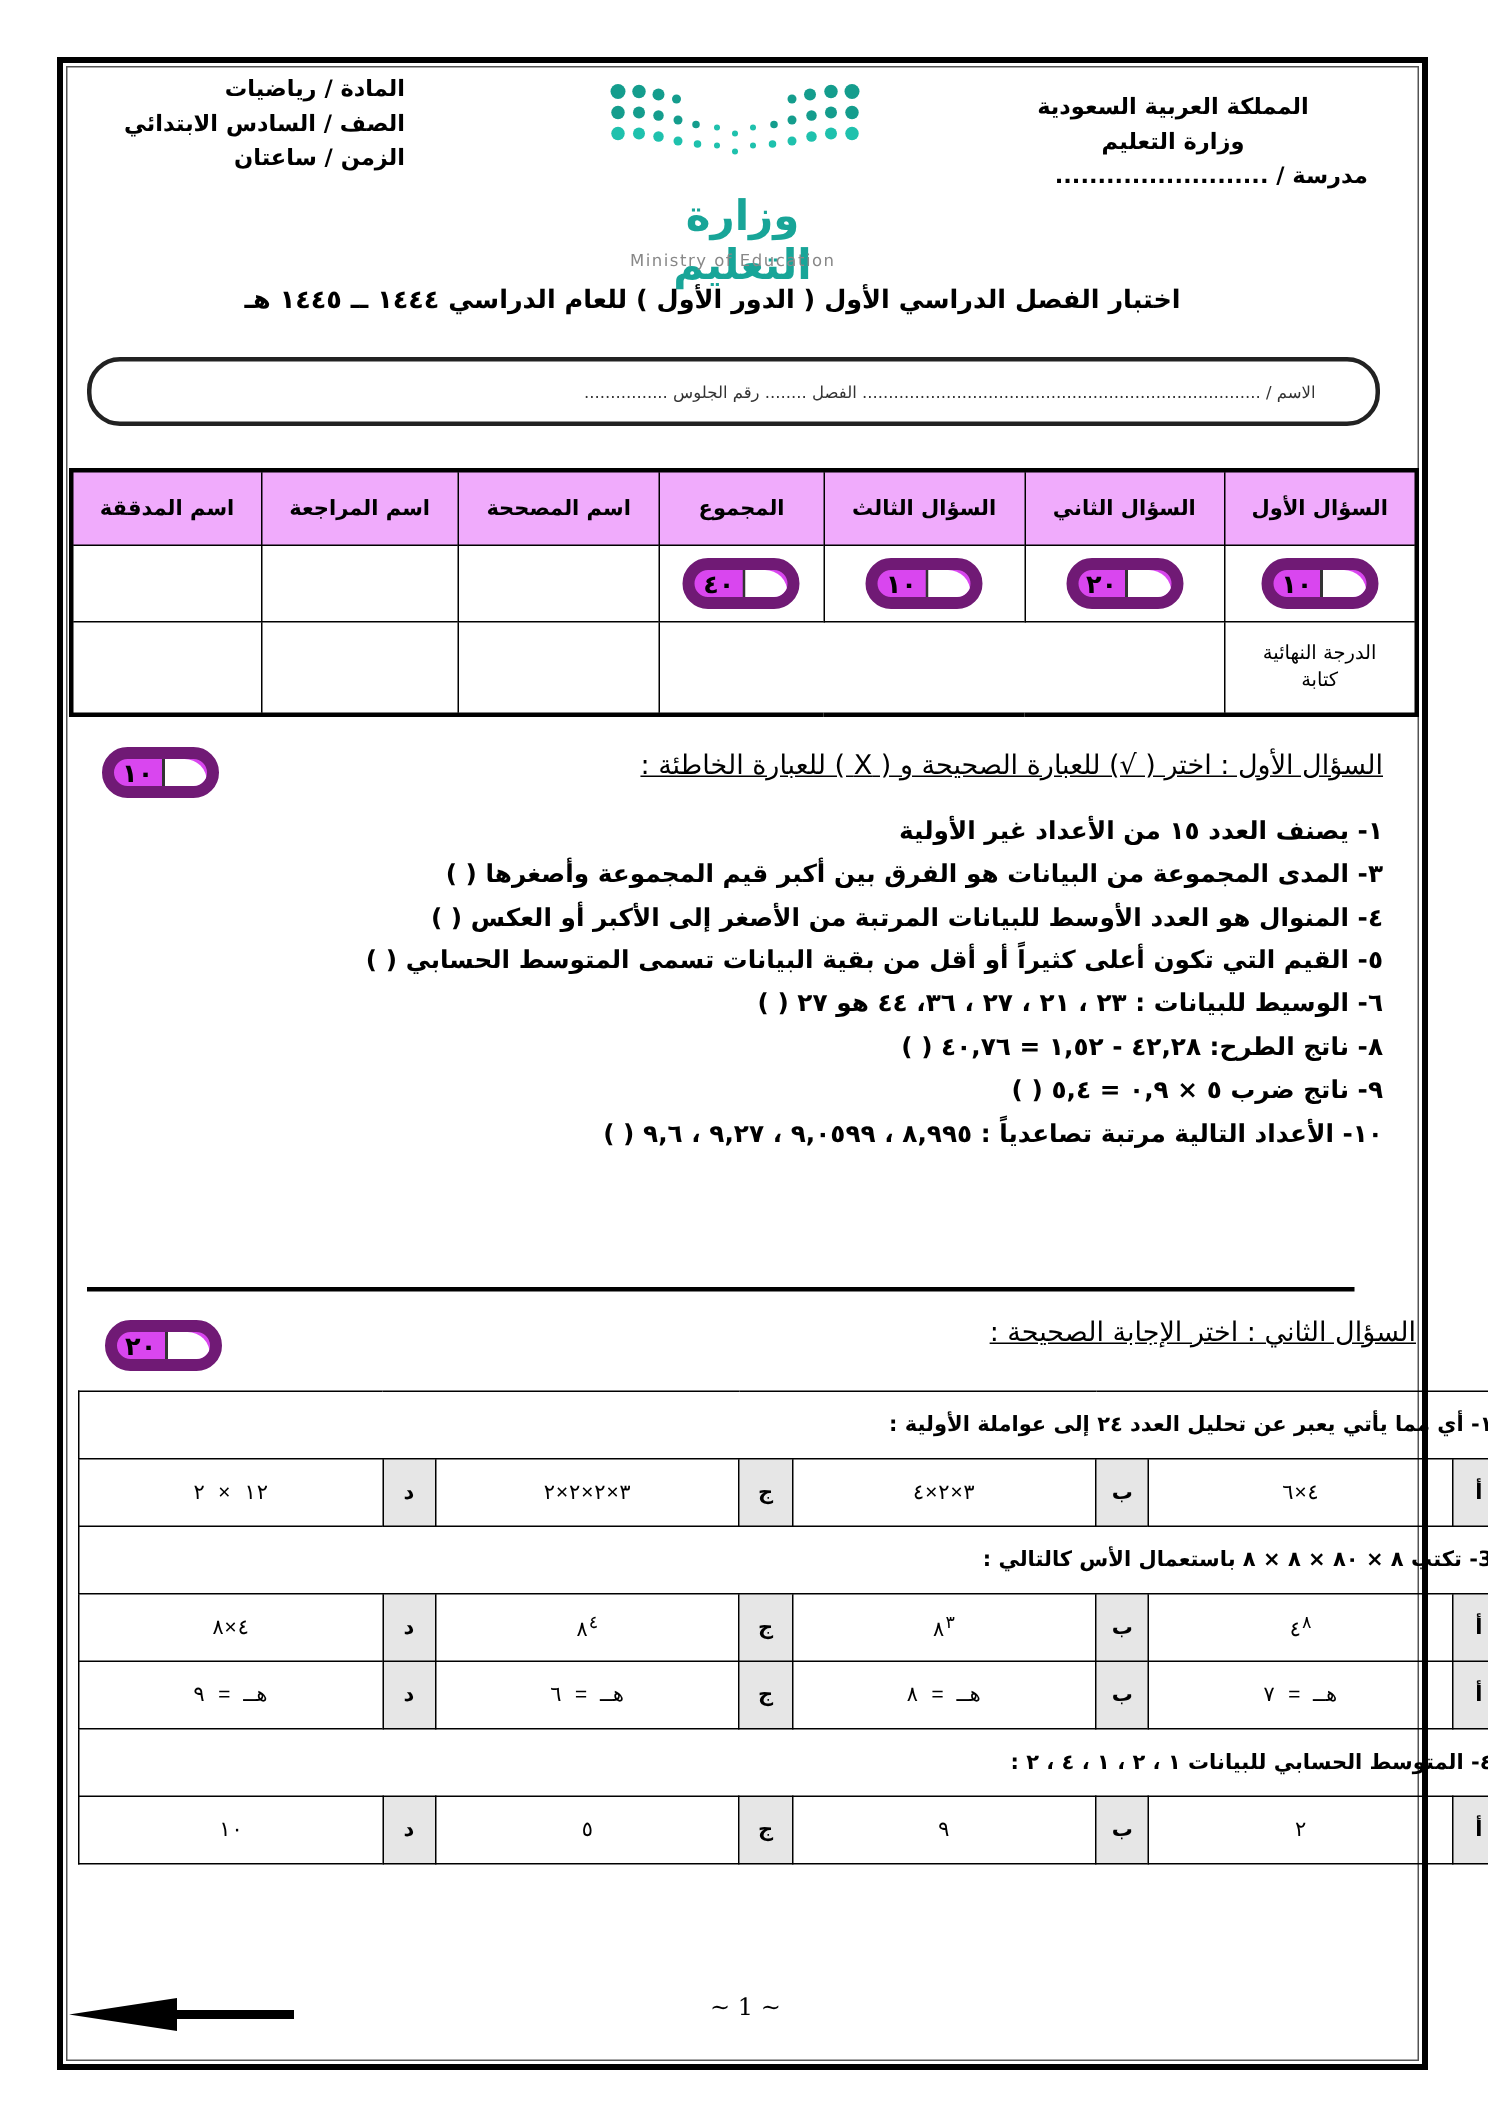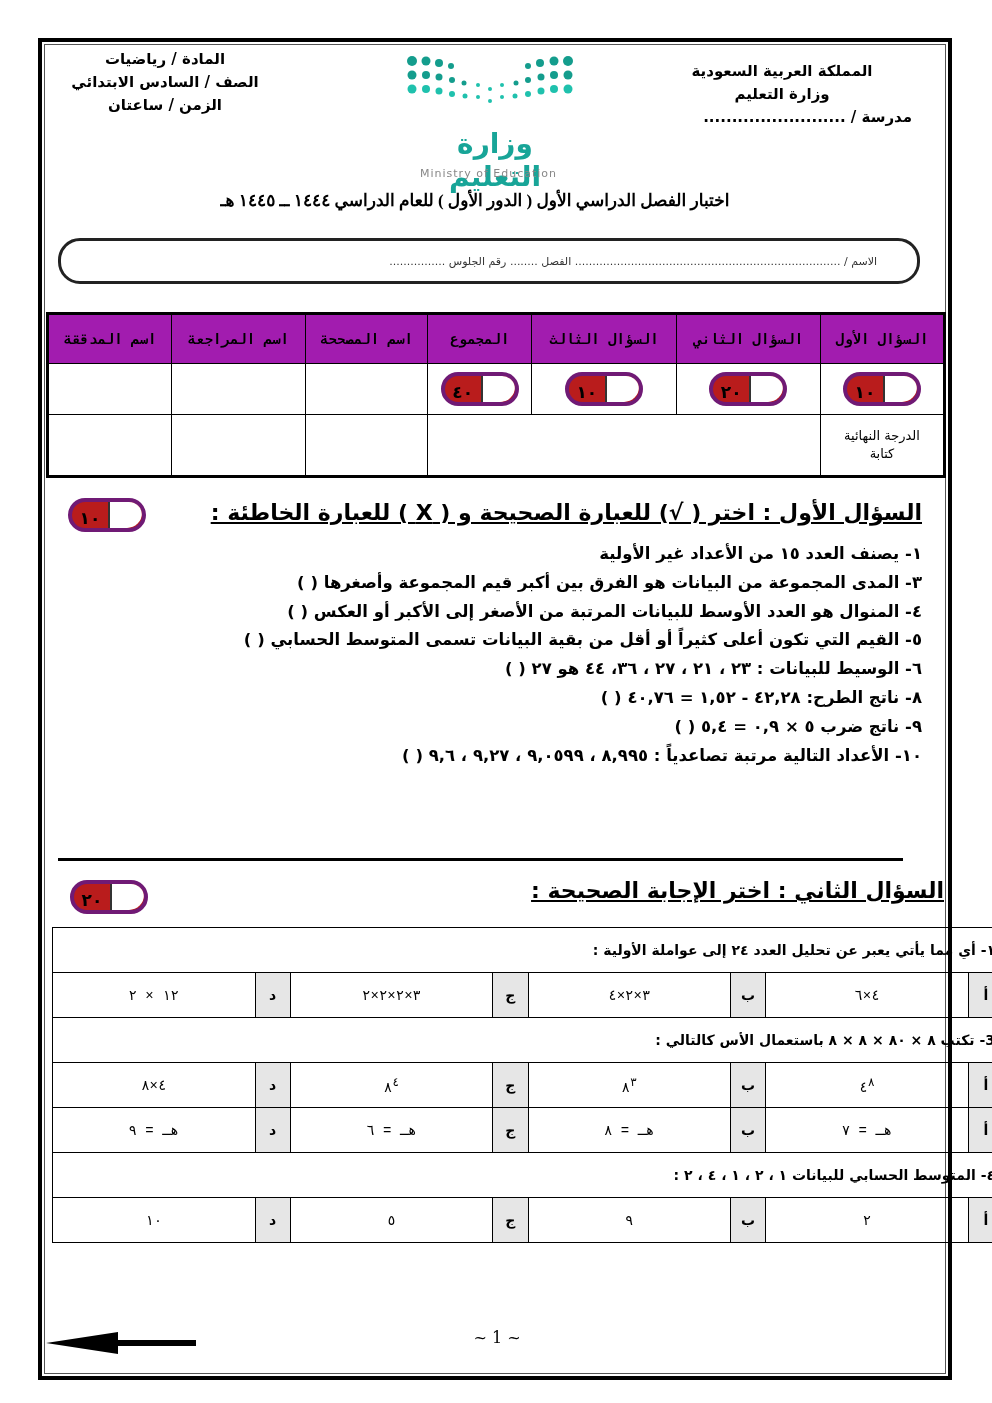--- a/index.html
+++ b/index.html
@@ -2,38 +2,38 @@
 <html><head>
 <meta charset="utf-8">
 <style>
   html, body { margin:0; padding:0; background:#ffffff; }
   body { width:992px; height:1403px; position:relative; font-family:"DejaVu Sans", sans-serif; color:#000; overflow:hidden; }
   .frame { position:absolute; left:38px; top:38px; width:914px; height:1342px; border:4px solid #000; box-sizing:border-box; }
   .frame-inner { position:absolute; left:44px; top:44px; width:902px; height:1330px; border:1.5px solid #555; box-sizing:border-box; }
   .rtl { direction:rtl; }
   .hdr-right { position:absolute; right:80px; top:60px; width:260px; text-align:center; font-weight:bold; font-size:15px; line-height:23px; }
   .hdr-right .r3, .hdr-right .r4 { text-align:right; }
-  .hdr-left { position:absolute; left:60px; top:48px; width:210px; text-align:center; font-weight:bold; font-size:15px; line-height:23px; }
+  .hdr-left { position:absolute; left:60px; top:48px; width:210px; text-align:right; font-weight:bold; font-size:15px; line-height:23px; }
   .logo { position:absolute; left:400px; top:55px; width:180px; height:130px; }
   .dots { position:absolute; left:6px; top:0; width:170px; height:50px; }
   .logo-ar { position:absolute; left:15px; top:72px; width:160px; text-align:center; font-size:28px; font-weight:bold; color:#18a598; direction:rtl; }
   .logo-en { position:absolute; left:20px; top:112px; width:160px; font-size:11px; color:#888; letter-spacing:1px; }
-  .exam-title { position:absolute; left:150px; top:190px; width:650px; text-align:center; font-weight:bold; font-size:17px;font-family:Liberation Serif, serif; }
+  .exam-title { position:absolute; left:150px; top:190px; width:650px; text-align:center; font-weight:bold; font-size:17px; }
   .name-box { position:absolute; left:58px; top:238px; width:862px; height:46px; border:3px solid #222; border-radius:22px; box-sizing:border-box; }
   .name-line { position:absolute; right:40px; top:14px; font-size:11px; color:#333; direction:rtl; white-space:nowrap; }
   table.scores { position:absolute; left:46px; top:312px; width:900px; border-collapse:collapse; direction:rtl; border:3px solid #000; }
   table.scores td { border:1.5px solid #000; text-align:center; font-weight:bold; font-size:14px; }
-  table.scores tr.h td { background:#a21caf; height:46px;font-family:Liberation Mono, monospace; }
+  table.scores tr.h td { background:#f0abfc; height:46px; }
   table.scores tr.b td { height:48px; }
   table.scores tr.c td { height:58px; }
-  .badge { display:inline-flex; align-items:flex-end; width:78px; height:34px; border:4px solid #701a75; border-radius:17px; background:#b91c1c; box-sizing:border-box; overflow:hidden; direction:ltr; vertical-align:middle; }
+  .badge { display:inline-flex; align-items:flex-start; width:78px; height:34px; border:8px solid #701a75; border-radius:17px; background:#d946ef; box-sizing:border-box; overflow:hidden; direction:ltr; vertical-align:middle; }
   .badge .num { width:40px; text-align:center; font-weight:bold; font-size:17px; color:#000; }
   .badge .blank { width:38px; height:30px; background:#fff; border-left:2px solid #333; border-radius:0 15px 15px 0; box-sizing:border-box; }
   .final-label { font-weight:normal !important; font-size:13px !important; line-height:18px; }
-  .q-title { position:absolute; right:70px; font-weight:bold; font-size:22px; text-decoration:underline; direction:rtl; white-space:nowrap; }
+  .q-title { position:absolute; right:70px; font-weight:normal; font-size:18px; text-decoration:underline; direction:rtl; white-space:nowrap; }
   .q-badge { position:absolute; }
   .stmts { position:absolute; right:70px; top:540px; width:760px; direction:rtl; font-weight:bold; font-size:16.5px; line-height:28.8px; }
   .stmt { white-space:nowrap; }
   .sep { position:absolute; left:58px; top:858px; width:845px; height:3px; background:#000; }
   table.mcq { position:absolute; left:52px; top:927px; width:952px; border-collapse:collapse; direction:rtl; border:1.5px solid #000; }
   table.mcq td { border:1.5px solid #000; font-size:14px; font-weight:bold; height:42px; }
   table.mcq td.qtext { text-align:right; padding-right:8px; }
   table.mcq td.letter { background:#e6e6e6; width:28px; text-align:center; }
   table.mcq td.opt { text-align:center; width:175px; font-weight:normal;font-family:Liberation Mono, monospace; }
   .footer-arrow { position:absolute; left:46px; top:1332px; width:150px; height:22px; }

